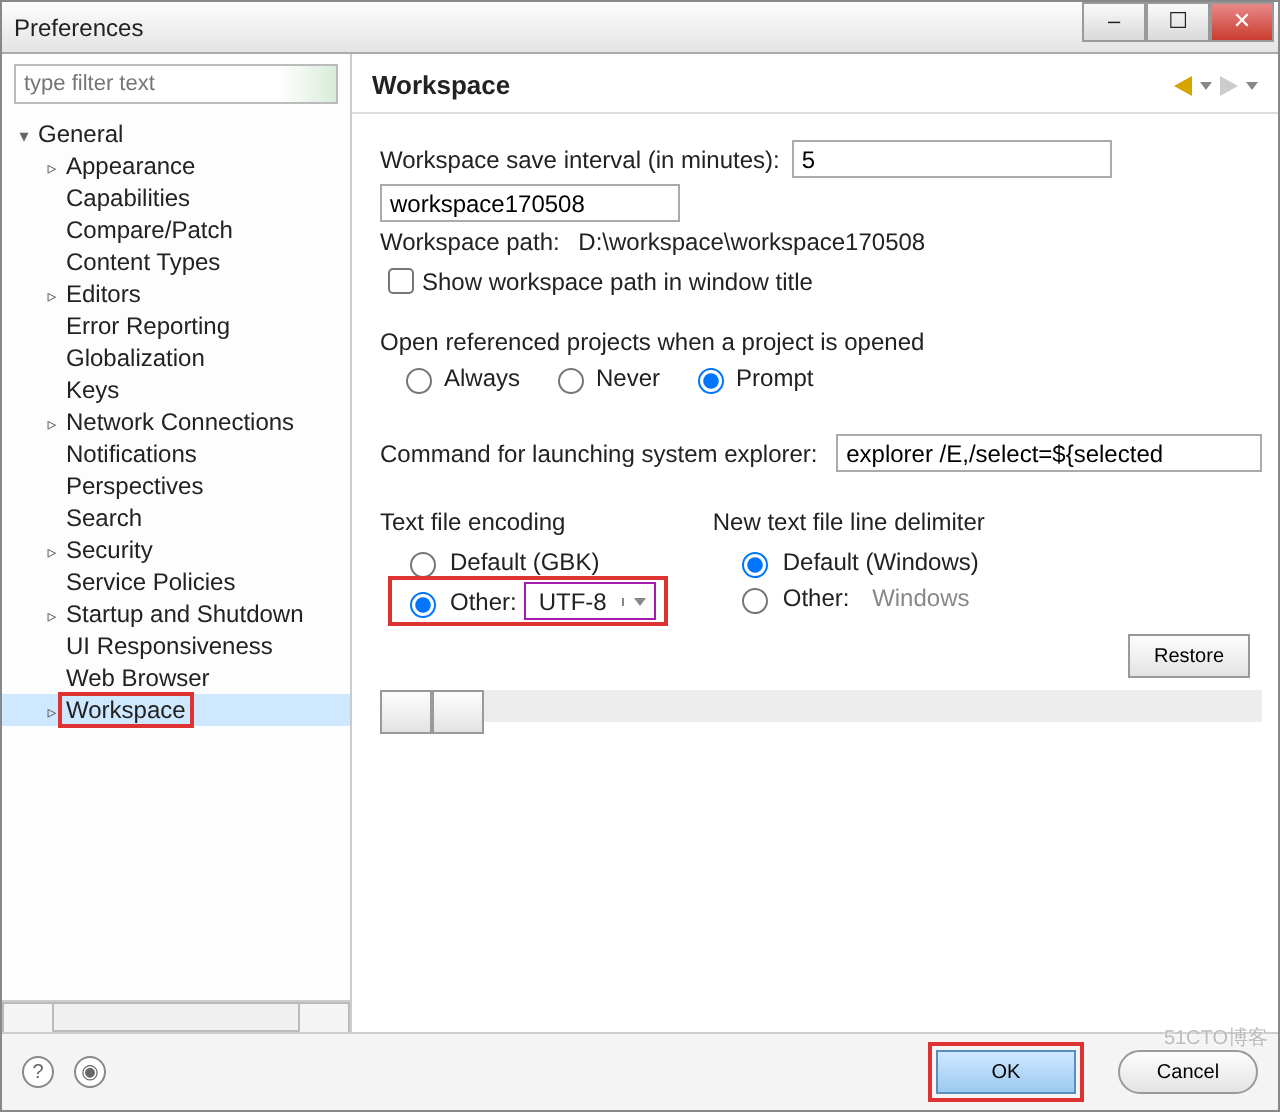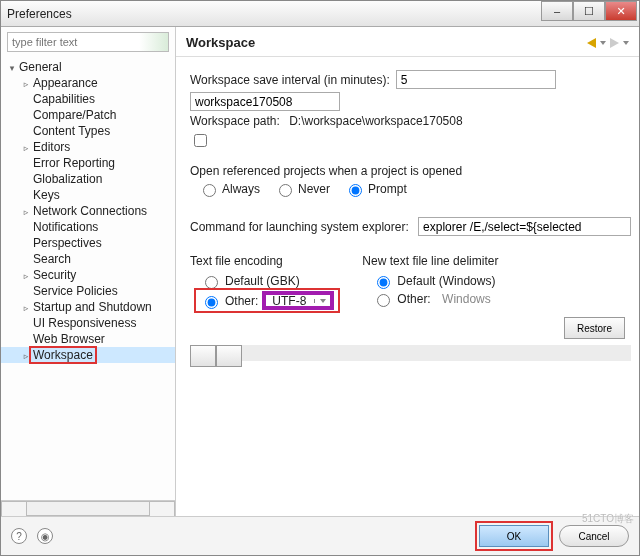--- a/index.html
+++ b/index.html
@@ -38,32 +38,32 @@
   .cb { margin-right:4px;}
   .grp { margin-top:14px;}
   .grp-title { margin-bottom:3px;}
   .radiorow { display:flex; gap:14px; padding-left:8px;}
   .radiorow label { display:flex; align-items:center; gap:3px;}
   .encodings { display:flex; gap:24px; margin-top:18px;}
   .enc-col { }
   .enc-col .col-title { margin-bottom:4px;}
   .enc-col .opt { display:flex; align-items:center; gap:4px; padding:1px 4px; margin-left:6px;}
   .redbox1 { outline:2px solid #d33; padding:4px 6px; }
-  .combo { display:inline-flex; border:4px solid #a21caf; height:19px; align-items:center; background:#fff;justify-content:space-between;}
+  .combo { display:inline-flex; border:1px solid #a21caf; height:19px; align-items:center; background:#fff;justify-content:space-between;}
   .combo .val{ padding:0 6px; min-width:48px;}
   .combo .ddicon{ width:16px; border-left:1px solid #888; display:flex; align-items:center; justify-content:center;}
   .bottom-right { display:flex; justify-content:flex-end; padding:6px 6px 0 0;}
   .btn { height:22px; border:1px solid #999; background:linear-gradient(#fdfdfd,#e3e3e3); padding:0 12px; font-size:10px; font-family:inherit; cursor:pointer;}
   .hscroll2 { height:16px; margin:6px 0 0 0; background:#ececec; display:flex;}
   .footer { border-top:1px solid #ccc; background:#f4f4f4; padding:8px 10px; display:flex; align-items:center;}
   .footer .left-icons{ display:flex; gap:10px;}
   .circ{ width:16px;height:16px;border:1px solid #888;border-radius:50%; display:flex;align-items:center;justify-content:center;font-size:10px;color:#666;background:#fff;}
   .footer .spacer{flex:1;}
   .btn.ok{ outline:2px solid #d33; outline-offset:2px; background:linear-gradient(#cfe8ff,#9cc9f0); border-color:#5a8fbd; min-width:70px;}
-  .btn.cancel{ min-width:70px; margin-left:10px;border-radius:11px;}
+  .btn.cancel{ min-width:70px; margin-left:21px;border-radius:11px;}
   .watermark{ position:absolute; right:6px; bottom:30px; color:#bbb; font-size:10px; text-shadow:0 0 2px #fff;}
 </style>
 </head>
 <body>
 
 <div class="window">
   <div class="titlebar">
     <span class="title">Preferences</span>
     <div class="winbtns">
       <div class="winbtn">–</div>
@@ -120,20 +120,21 @@
         </div>
         <div class="row">
           <input type="text" class="field" style="width: 150px;" value="workspace170508">
         </div>
         <div class="row" style="">
           <label>Workspace path:</label>&nbsp;
           <span>D:\workspace\workspace170508</span>
         </div>
         <div class="row">
           <input type="checkbox" class="cb" style="">
+          <label>Show workspace path in window title</label>
         </div>
 
         <div class="grp">
           <div class="grp-title">Open referenced projects when a project is opened</div>
           <div class="radiorow" id="openref-row">
               <label>
                 <input type="radio" name="openref" style="">
                 <span>Always</span>
               </label>
               <label>

